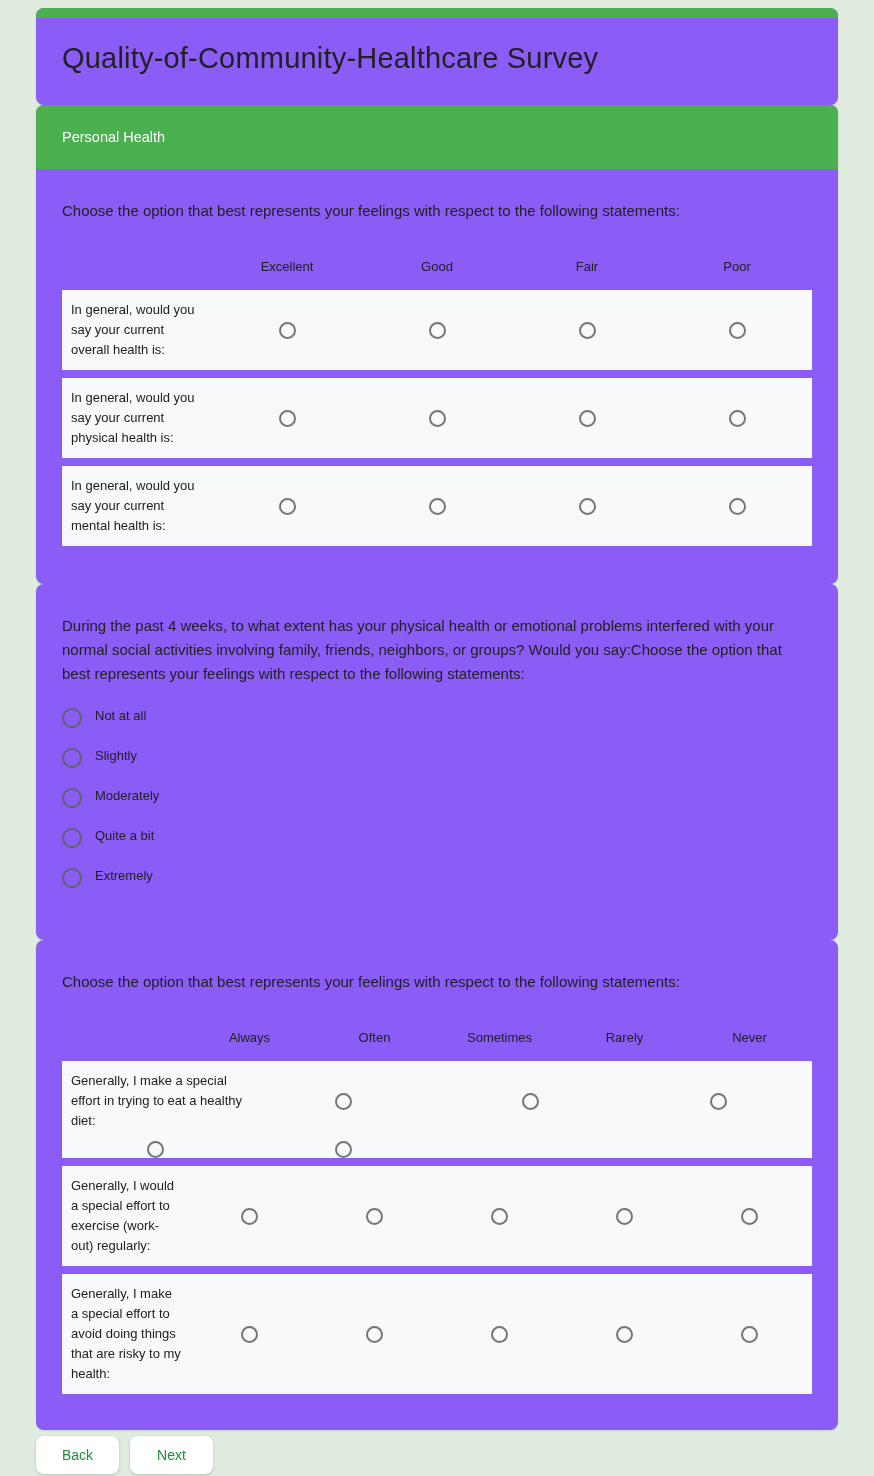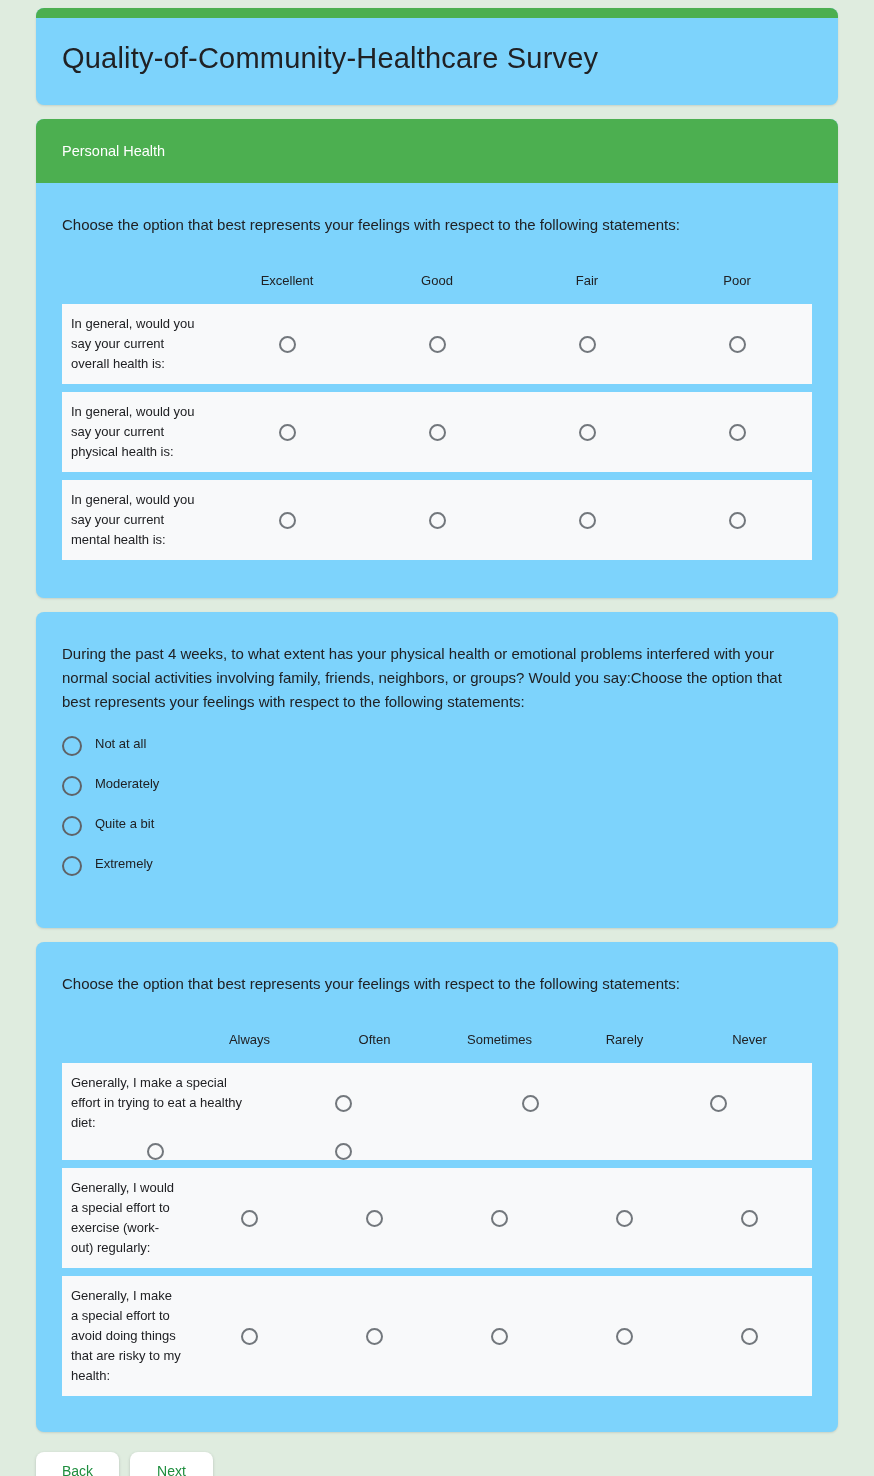--- a/index.html
+++ b/index.html
@@ -6,24 +6,23 @@
   html, body {
     width: 874px; height: 1476px;
     background: #dfecdf;
     font-family: "Liberation Sans", sans-serif;
     color: #202124;
     overflow: hidden;
   }
   .wrap { width: 802px; margin: 0 auto; padding-top: 8px; }
 
   .card {
-    background: #7dd3fc;
+    background: #8b5cf6;
     border-radius: 8px;
     box-shadow: 0 1px 2px rgba(60,64,67,0.15);
-    margin-bottom: 14px;
     overflow: hidden;
   }
 
   
   .accent-bar { height: 10px; background: #4caf50; }
   .form-title {
     font-size: 29px;
     font-weight: 400;
     letter-spacing: 0.2px;
     padding: 24px 26px 30px 26px;
@@ -183,20 +182,24 @@
   <div class="card">
     <div class="card-body" style="padding-bottom:32px;">
       <p class="question" style="margin-bottom:22px;">During the past 4 weeks, to what extent has your physical health or emotional problems interfered with your normal social activities involving family, friends, neighbors, or groups? Would you say:Choose the option that best represents your feelings with respect to the following statements:</p>
       <div class="options">
           <div class="option">
             <span class="radio radio-lg"></span>
             <span class="option-label">Not at all</span>
           </div>
           <div class="option">
             <span class="radio radio-lg"></span>
+            <span class="option-label">Slightly</span>
+          </div>
+          <div class="option">
+            <span class="radio radio-lg"></span>
             <span class="option-label">Moderately</span>
           </div>
           <div class="option">
             <span class="radio radio-lg"></span>
             <span class="option-label">Quite a bit</span>
           </div>
           <div class="option">
             <span class="radio radio-lg"></span>
             <span class="option-label">Extremely</span>
           </div>

